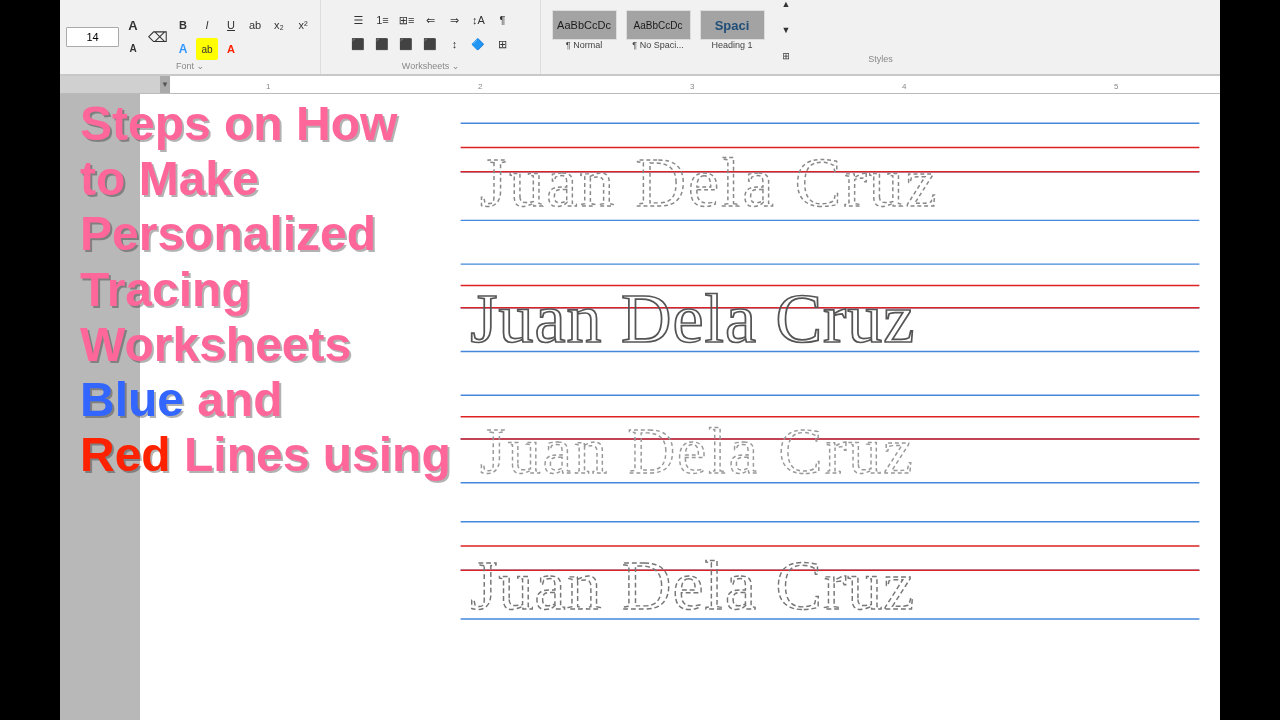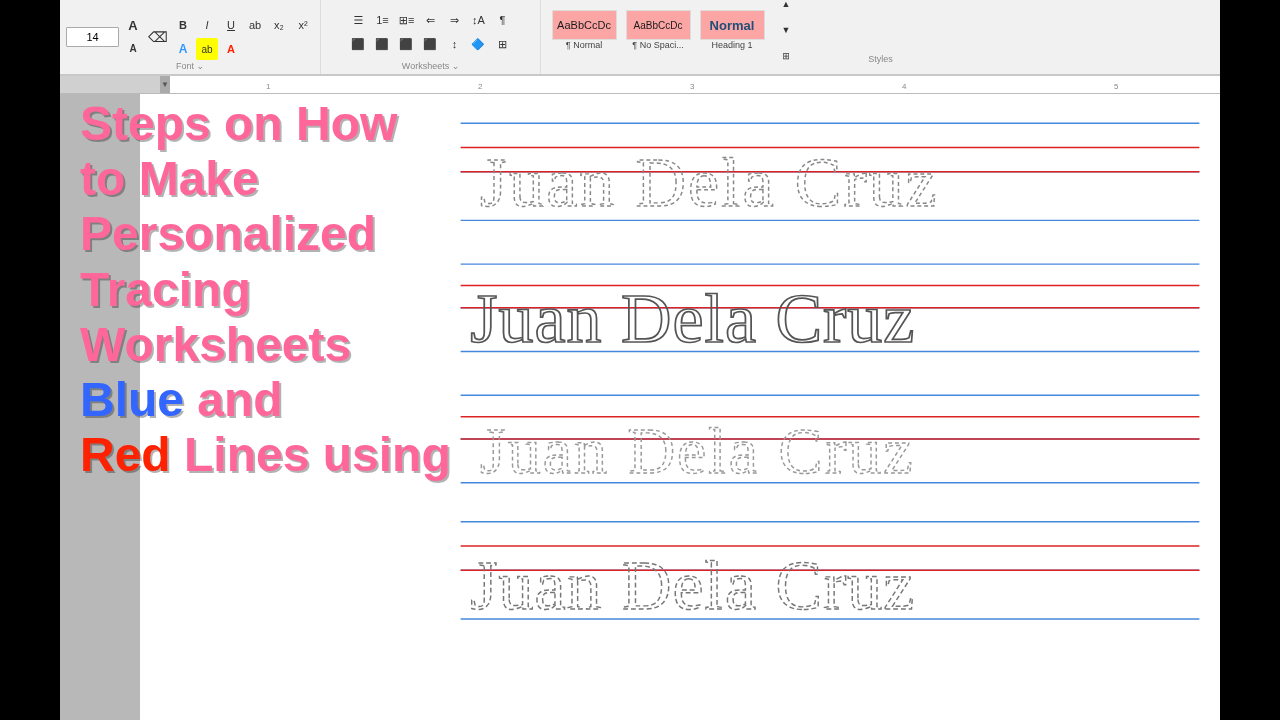--- a/index.html
+++ b/index.html
@@ -36,21 +36,21 @@
     }
 
     .style-preview {
       width: 65px;
       height: 30px;
       display: flex;
       align-items: center;
       justify-content: center;
       font-size: 13px;
       color: #1a1a1a;
-      background: #fca5a5;
+      background: #a3a3a3;
       border: 1px solid #ddd;
     }
 
     .left-overlay {
       position: absolute;
       left: 60px;
       top: 76px;
       width: 520px;
       bottom: 0;
       display: flex;
@@ -241,21 +241,21 @@
       <span style="font-size:9px; color:#444;">¶ Normal</span>
     </div>
     <div class="style-item">
       <div class="style-preview">
         <span style="font-size:10px;">AaBbCcDc</span>
       </div>
       <span style="font-size:9px; color:#444;">¶ No Spaci...</span>
     </div>
     <div class="style-item">
       <div class="style-preview">
-        <span style="font-size:13px; font-weight:bold; color:#1f4e79;">Normal</span>
+        <span style="font-size:13px; font-weight:bold; color:#1f4e79;">Spaci</span>
       </div>
       <span style="font-size:9px; color:#444;">Heading 1</span>
     </div>
     <div style="display:flex; flex-direction:column; justify-content:center; gap:4px; margin-left:4px;">
       <button class="icon-btn" style="font-size:9px;">▲</button>
       <button class="icon-btn" style="font-size:9px;">▼</button>
       <button class="icon-btn" style="font-size:9px;">⊞</button>
     </div>
     <div style="font-size:9px; color:#888; position:absolute; bottom:10px; left:50%; transform:translateX(-50%)">Styles</div>
   </div>

